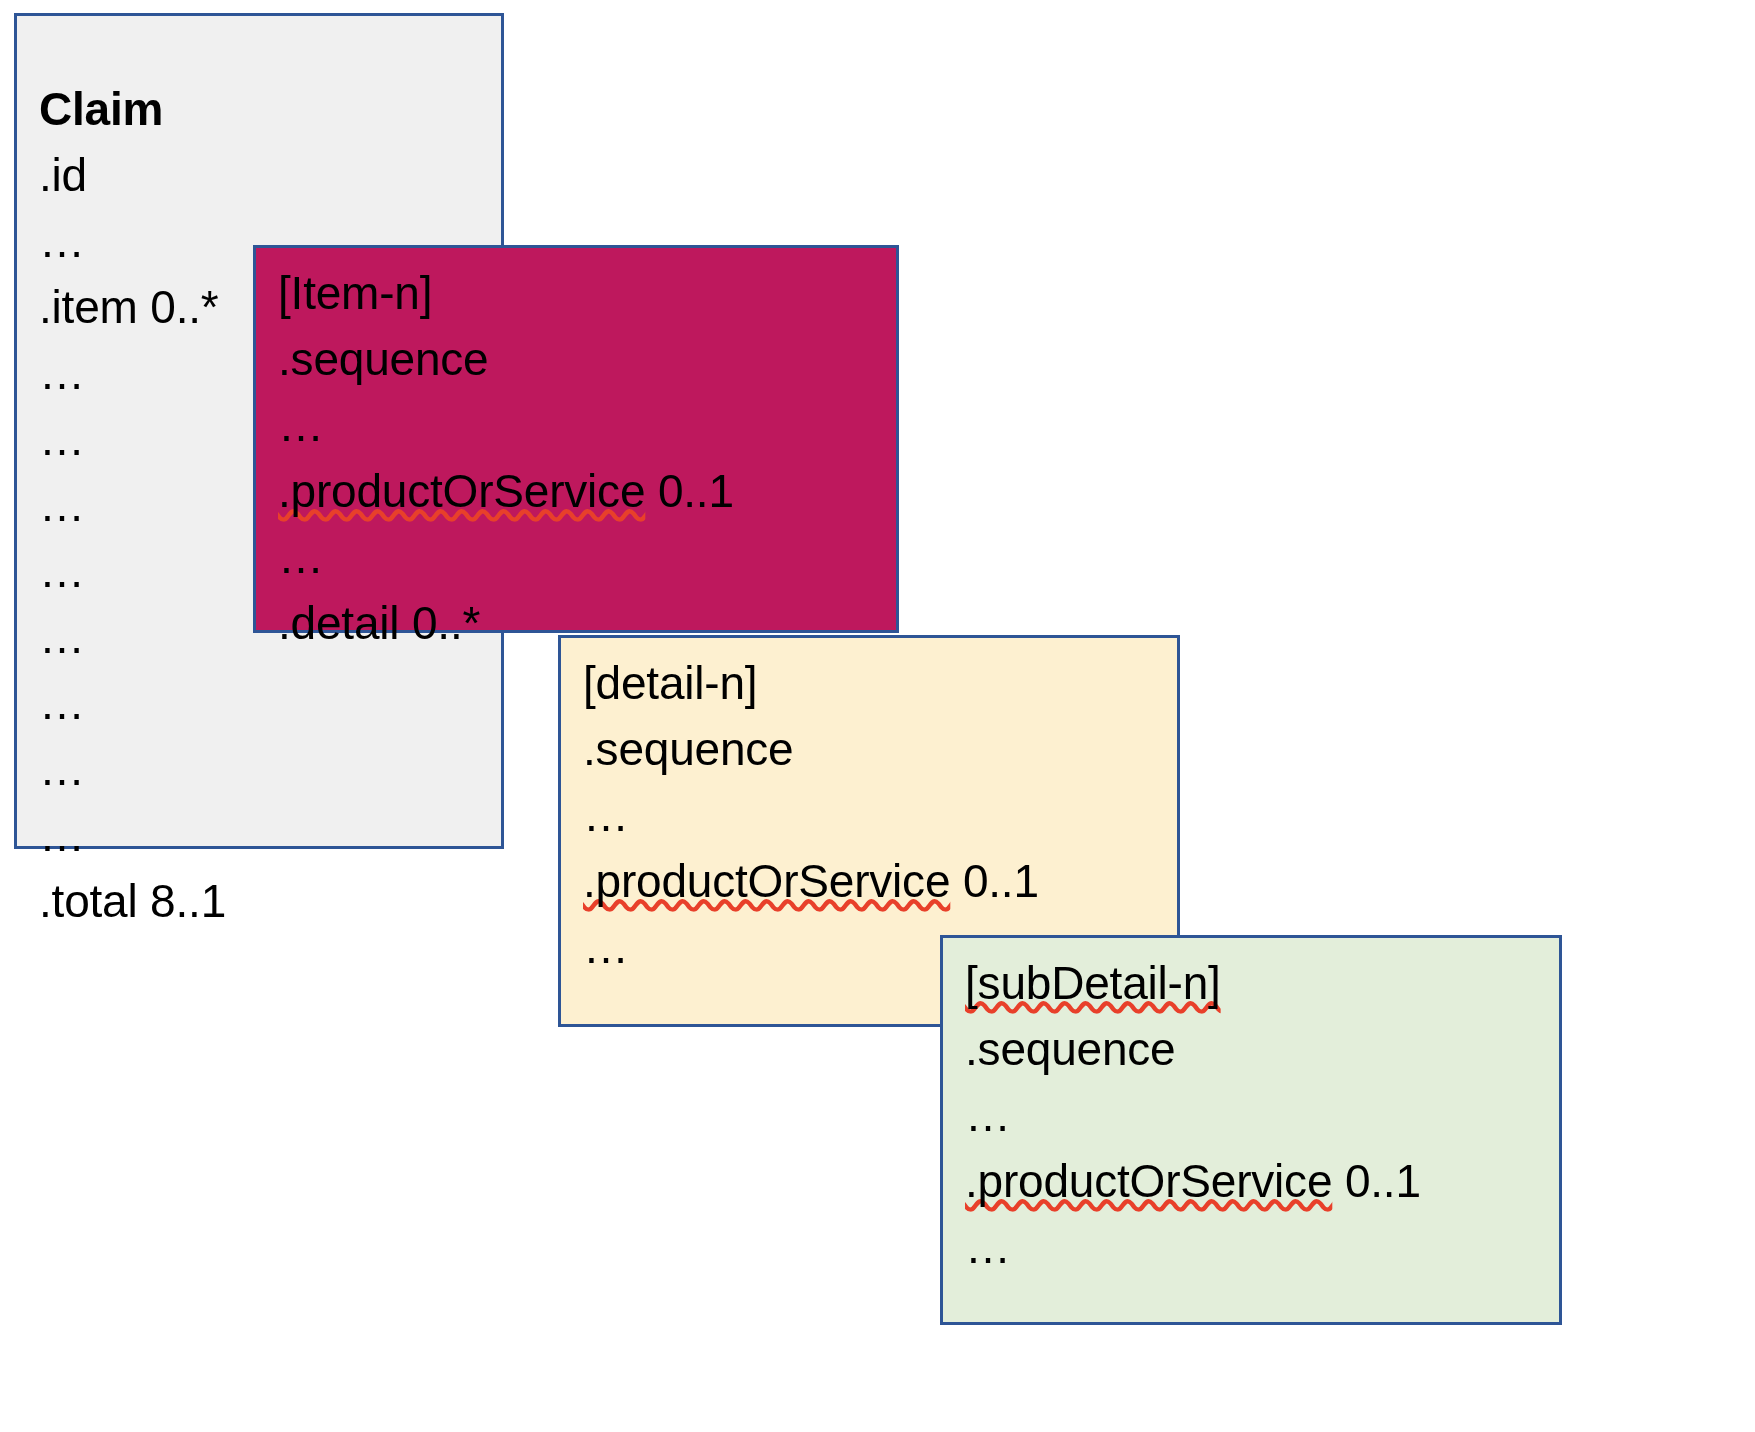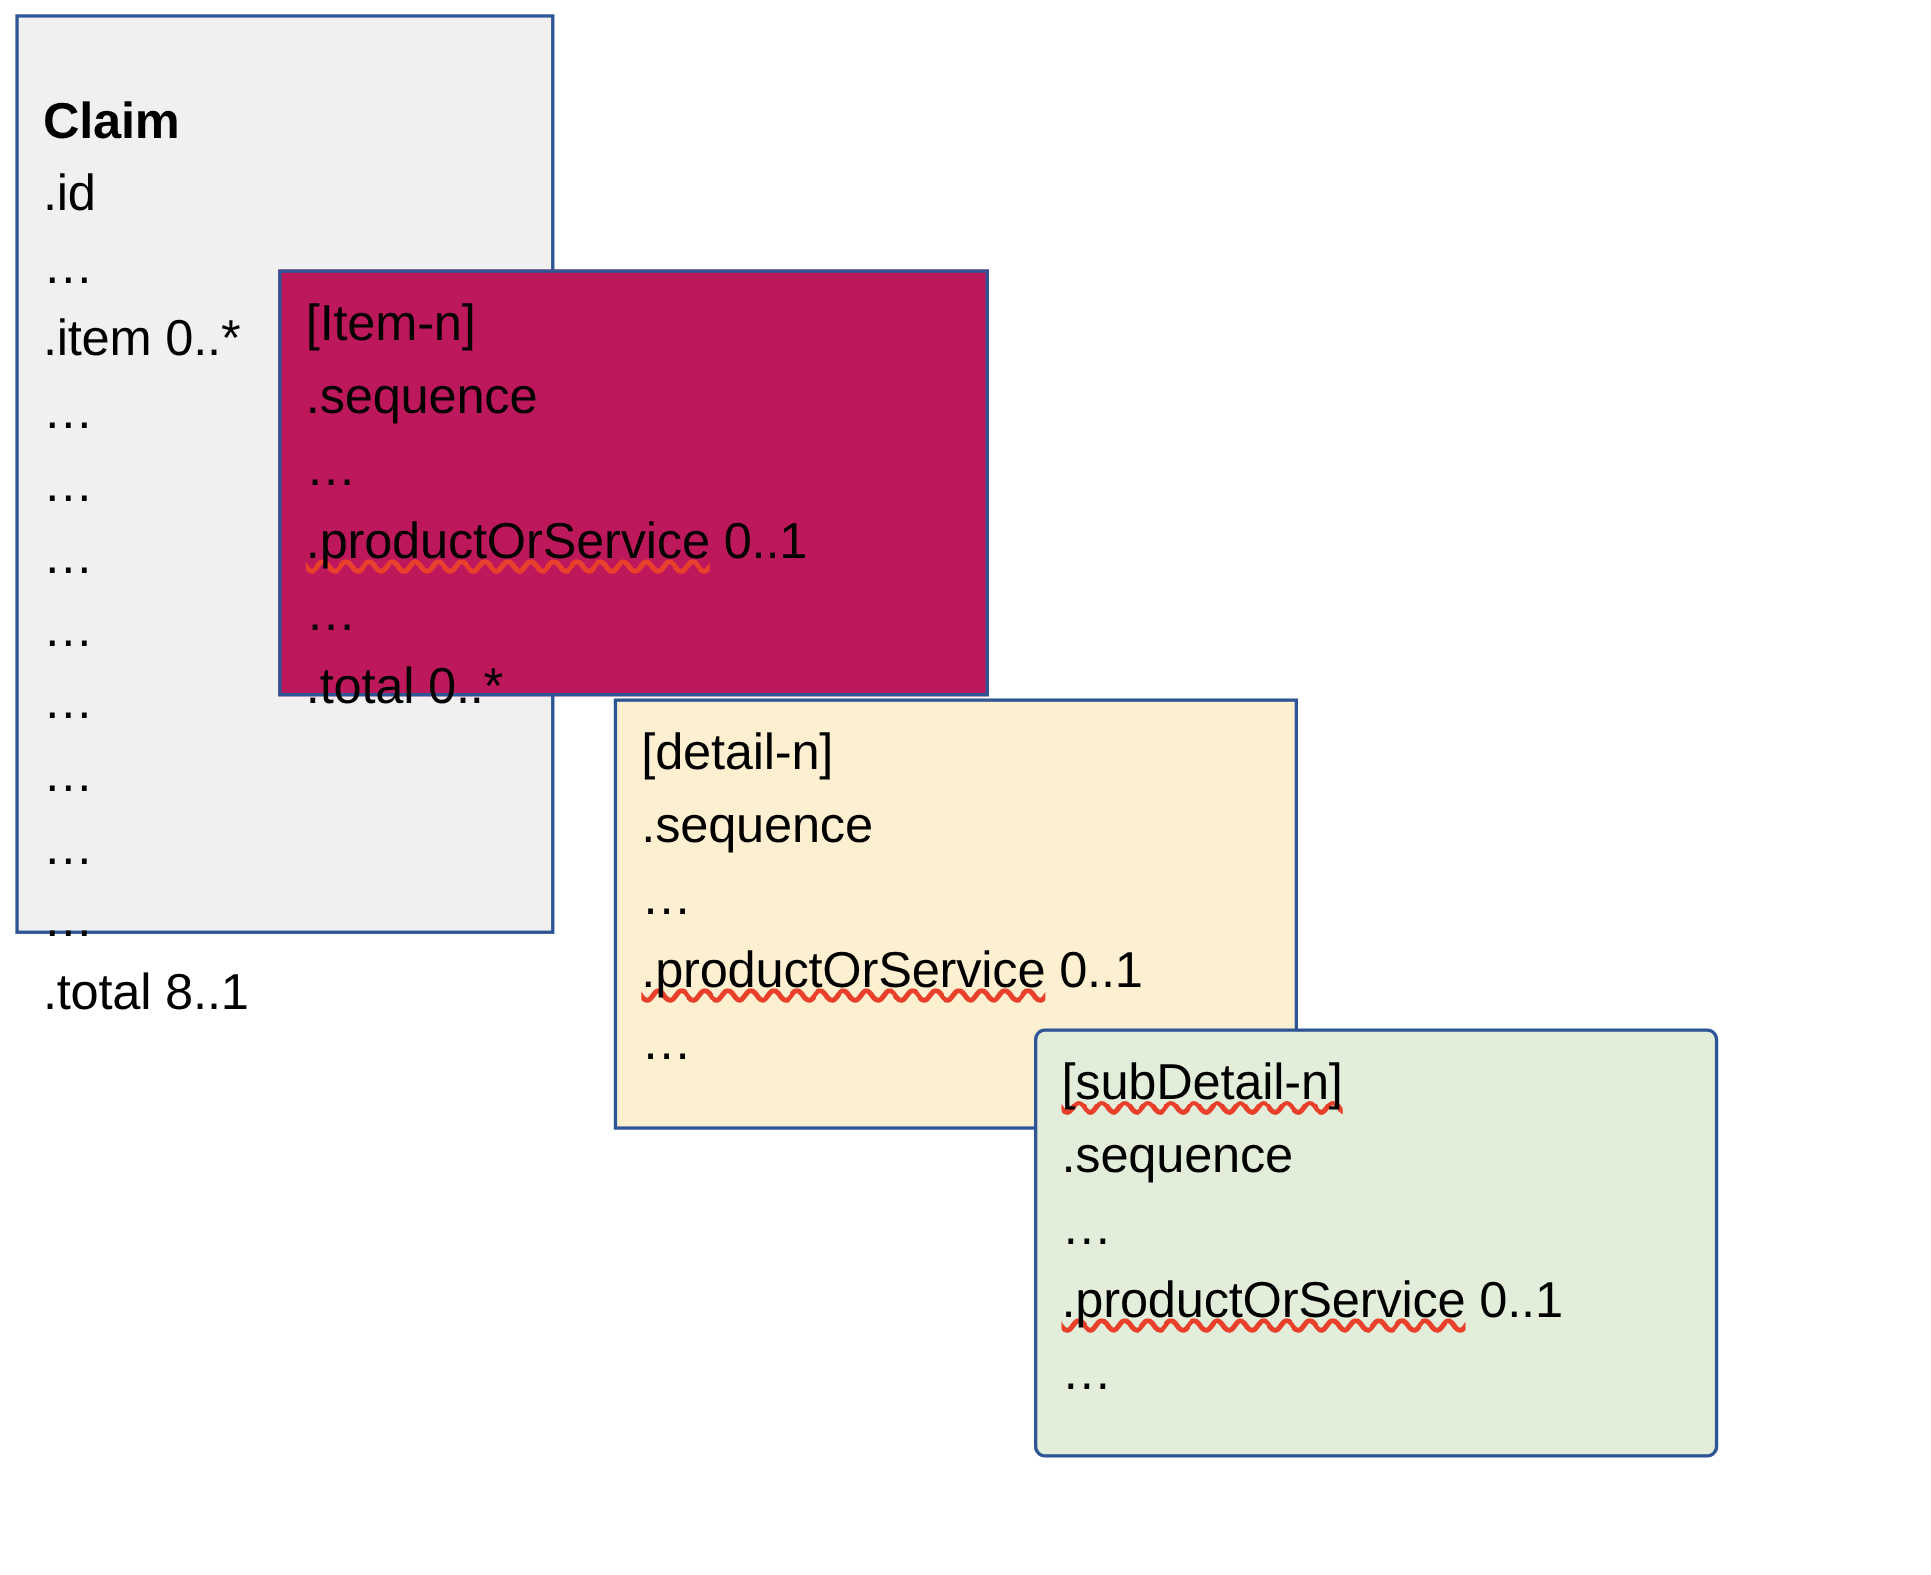--- a/index.html
+++ b/index.html
@@ -63,21 +63,20 @@
     width: 622px; height: 392px;
     background: #fdf0d0;
     z-index: 3;
     margin-top: 47px;
   }
   #box-subdetail {
     left: 940px; top: 935px;
     width: 622px; height: 390px;
     background: #e3eeda;
     z-index: 4;
-    border-radius: 10px;
   }
 </style>
 </head>
 <body>
 
 <div id="canvas">
 
   <div class="box" id="box-claim">
     <span class="line title">Claim</span>
     <span class="line">.id</span>
@@ -93,21 +92,21 @@
     <span class="line">…</span>
     <span class="line">.total 8..1</span>
   </div>
 
   <div class="box" id="box-item">
     <span class="line">[Item-n]</span>
     <span class="line">.sequence</span>
     <span class="line">…</span>
     <span class="line"><span class="sq">.productOrService</span><span> 0..1</span></span>
     <span class="line">…</span>
-    <span class="line"><span>.total</span><span> 0..*</span></span>
+    <span class="line"><span>.detail</span><span> 0..*</span></span>
   </div>
 
   <div class="box" id="box-detail">
     <span class="line">[detail-n]</span>
     <span class="line">.sequence</span>
     <span class="line">…</span>
     <span class="line"><span class="sq">.productOrService</span><span> 0..1</span></span>
     <span class="line">…</span>
   </div>
 

